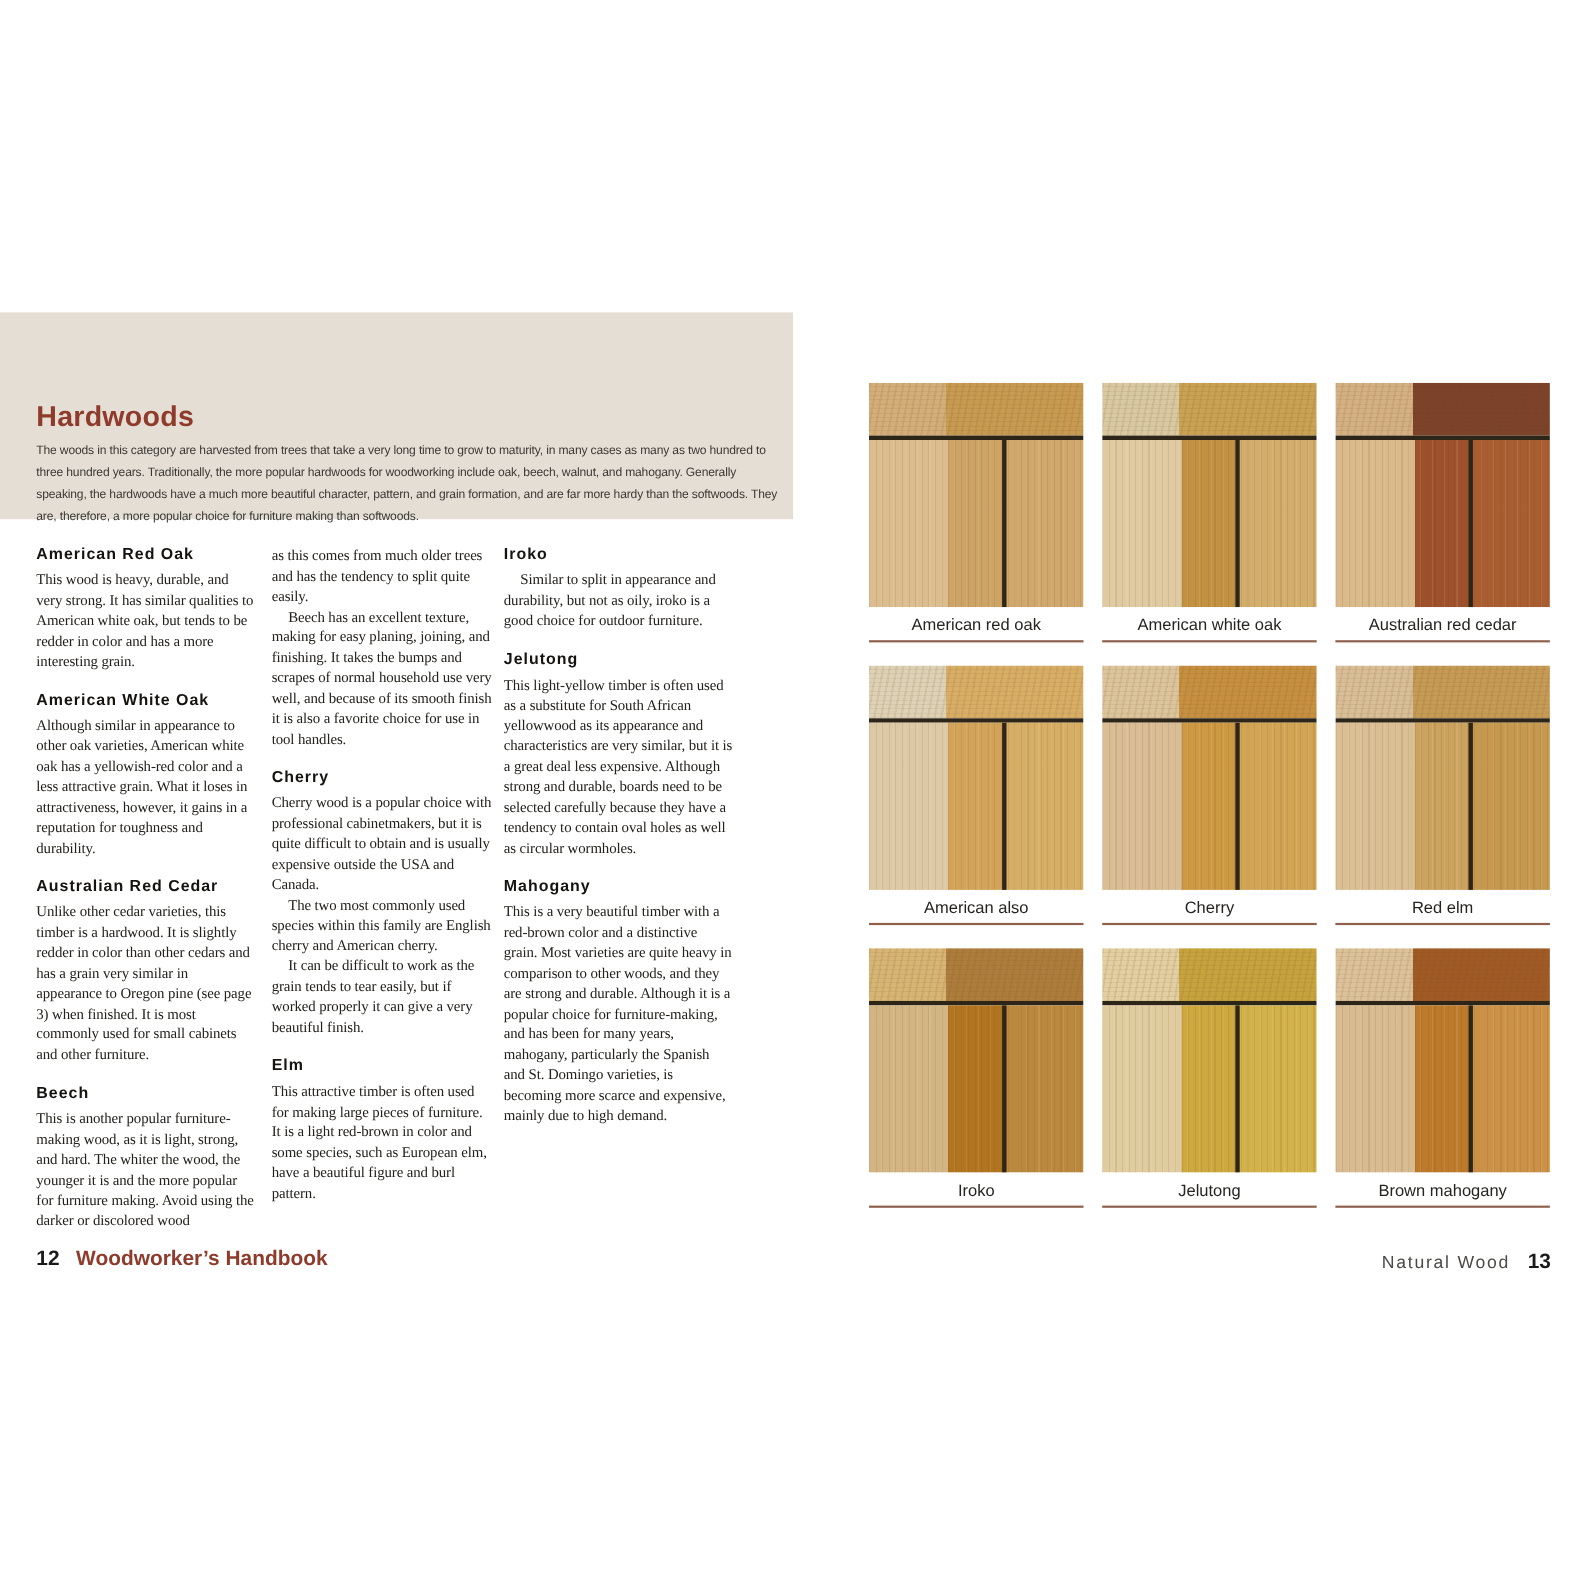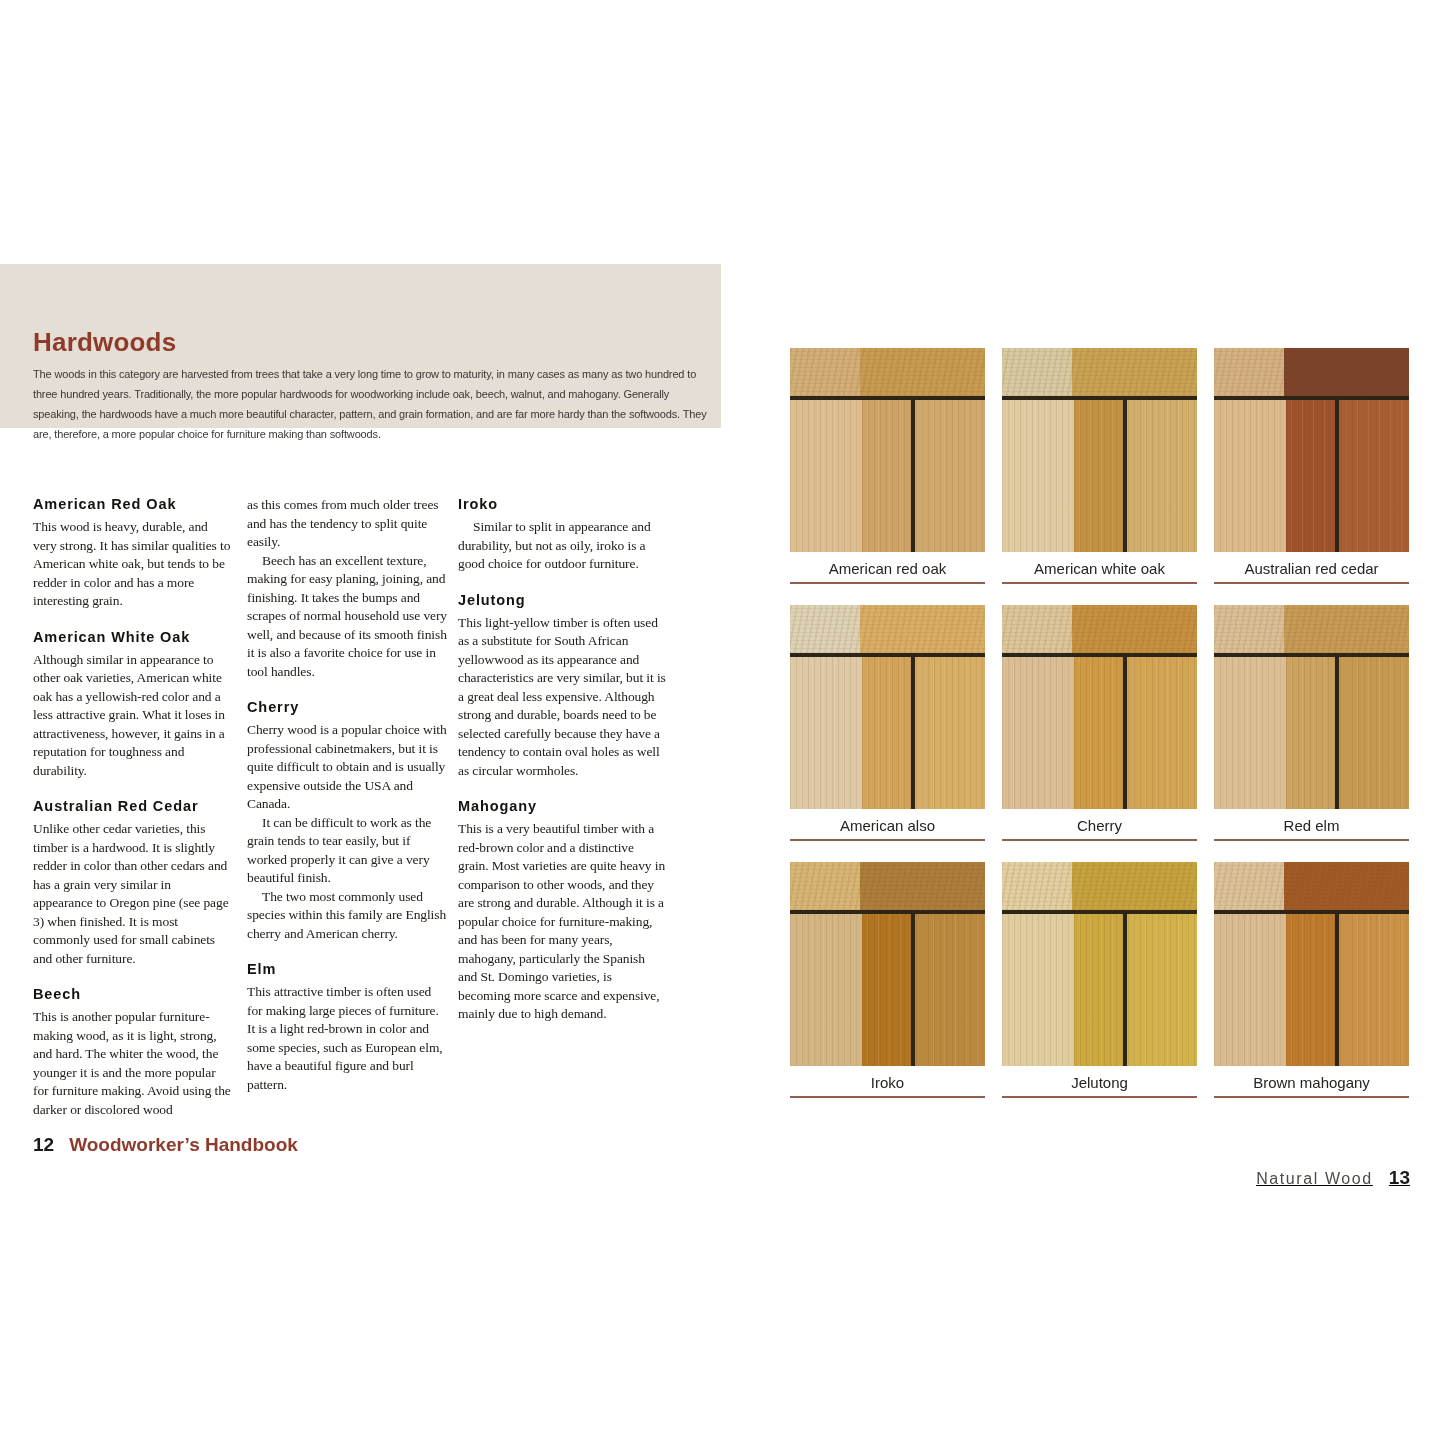--- a/index.html
+++ b/index.html
@@ -1,21 +1,21 @@
 <!DOCTYPE html>
 <html><head>
 <meta charset="utf-8">
 <style>
   html,body{margin:0;padding:0;}
   body{background:#ffffff;font-family:"Liberation Sans",sans-serif;}
   .page{position:relative;width:1445px;height:1445px;background:var(--pagebg,#fff);overflow:hidden;}
 
   
-  .intro-box{position:absolute;left:0;top:264px;width:721px;height:164px;
-    background:var(--boxbg,#e5ded4);box-sizing:border-box;padding:64px 12px 0 33px;}
+  .intro-box{position:absolute;left:0;top:284px;width:721px;height:188px;
+    background:var(--boxbg,#e5ded4);box-sizing:border-box;padding:80px 12px 0 33px;}
   .intro-box h1{margin:0;font-size:26px;line-height:28px;font-weight:bold;
     color:var(--accent,#8e3b2b);letter-spacing:.2px;}
   .intro-box p{margin:8px 0 0 0;width:678px;font-size:11px;line-height:20px;
     color:var(--introtext,#3a3835);letter-spacing:-.15px;}
 
   .col{position:absolute;top:496px;}
   .col-1{left:33px;width:199px;}
   .col-2{left:247px;width:202px;}
   .col-3{left:458px;width:208px;}
   .col h3{margin:18px 0 5px 0;font-size:14.5px;line-height:17px;font-weight:bold;
@@ -43,21 +43,21 @@
   .mainwood{flex:1;position:relative;
     background-image:
       repeating-linear-gradient(90deg, rgba(110,65,25,.12) 0 1px, transparent 1px 6px),
       repeating-linear-gradient(90deg, rgba(255,245,225,.10) 0 1px, transparent 1px 11px),
       linear-gradient(90deg, var(--raw) 0 37%, var(--mid) 37% 62%, var(--rt) 62% 100%);}
   .vline{position:absolute;left:62%;top:0;bottom:0;width:4px;background:var(--joint,#2e2519);}
   figcaption{margin-top:8px;text-align:center;font-size:15px;line-height:17px;
     color:var(--captext,#262320);}
   .caption-rule{margin-top:5px;height:2px;background:var(--caprule,#8f604e);}
 
-  .footer-right{position:absolute;right:35px;top:1167px;text-align:left;text-decoration:underline;}
+  .footer-right{position:absolute;right:35px;top:1137px;text-align:left;}
   .footer-right .chapter-title{font-size:16px;color:var(--muted,#4c4a47);letter-spacing:1.6px;}
   .footer-right .pagenum{font-size:19px;font-weight:bold;color:#1a1a1a;margin-left:16px;}
 </style>
 </head>
 <body>
 
 <div class="page" style="--accent: #8e3b2b; --boxbg: #e5ded4; --introtext: #3a3835; --bodytext: #24201b; --headtext: #15130f; --captext: #262320; --caprule: #8f604e; --joint: #2e2519; --muted: #4c4a47; --pagebg: #ffffff;">
 
   <section>
 
@@ -75,22 +75,22 @@
       <p>Unlike other cedar varieties, this timber is a hardwood. It is slightly redder in color than other cedars and has a grain very similar in appearance to Oregon pine (see page 3) when finished. It is most commonly used for small cabinets and other furniture.</p>
       <h3>Beech</h3>
       <p>This is another popular furniture-making wood, as it is light, strong, and hard. The whiter the wood, the younger it is and the more popular for furniture making. Avoid using the darker or discolored wood</p>
     </div>
 
     <div class="col col-2">
       <p>as this comes from much older trees and has the tendency to split quite easily.</p>
       <p class="indent">Beech has an excellent texture, making for easy planing, joining, and finishing. It takes the bumps and scrapes of normal household use very well, and because of its smooth finish it is also a favorite choice for use in tool handles.</p>
       <h3>Cherry</h3>
       <p>Cherry wood is a popular choice with professional cabinetmakers, but it is quite difficult to obtain and is usually expensive outside the USA and Canada.</p>
+      <p class="indent">The two most commonly used species within this family are English cherry and American cherry.</p>
       <p class="indent">It can be difficult to work as the grain tends to tear easily, but if worked properly it can give a very beautiful finish.</p>
-      <p class="indent">The two most commonly used species within this family are English cherry and American cherry.</p>
       <h3>Elm</h3>
       <p>This attractive timber is often used for making large pieces of furniture. It is a light red-brown in color and some species, such as European elm, have a beautiful figure and burl pattern.</p>
     </div>
 
     <div class="col col-3">
       <h3>Iroko</h3>
       <p class="indent">Similar to split in appearance and durability, but not as oily, iroko is a good choice for outdoor furniture.</p>
       <h3>Jelutong</h3>
       <p>This light-yellow timber is often used as a substitute for South African yellowwood as its appearance and characteristics are very similar, but it is a great deal less expensive. Although strong and durable, boards need to be selected carefully because they have a tendency to contain oval holes as well as circular wormholes.</p>
       <h3>Mahogany</h3>

